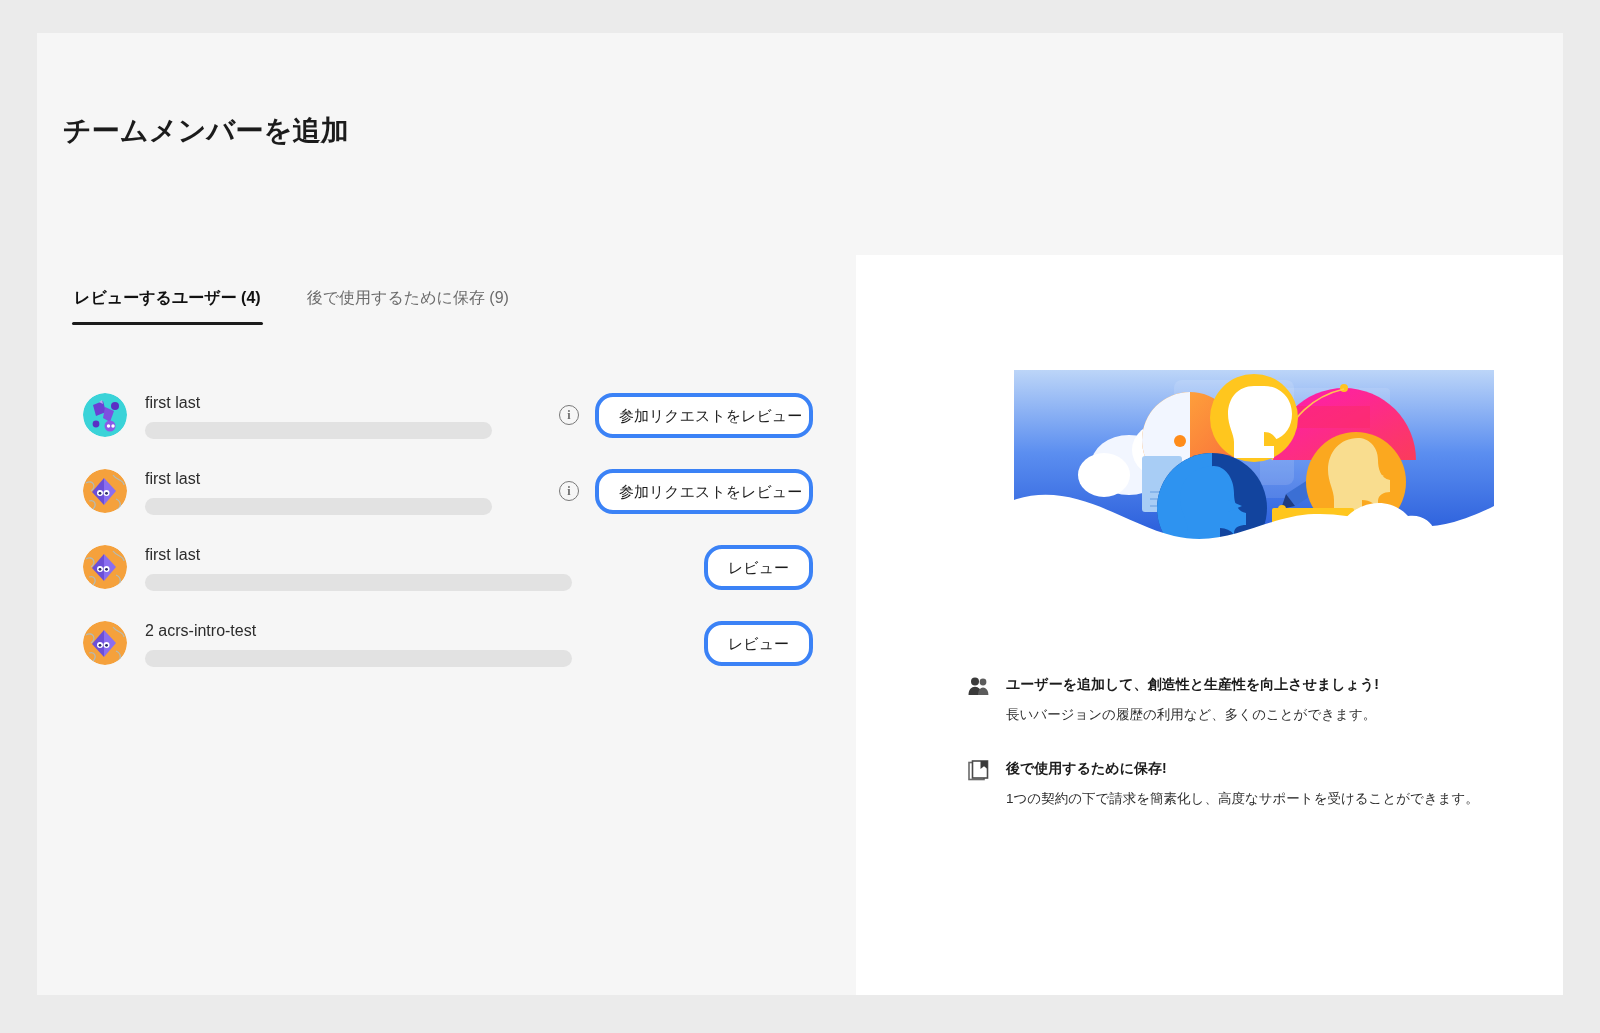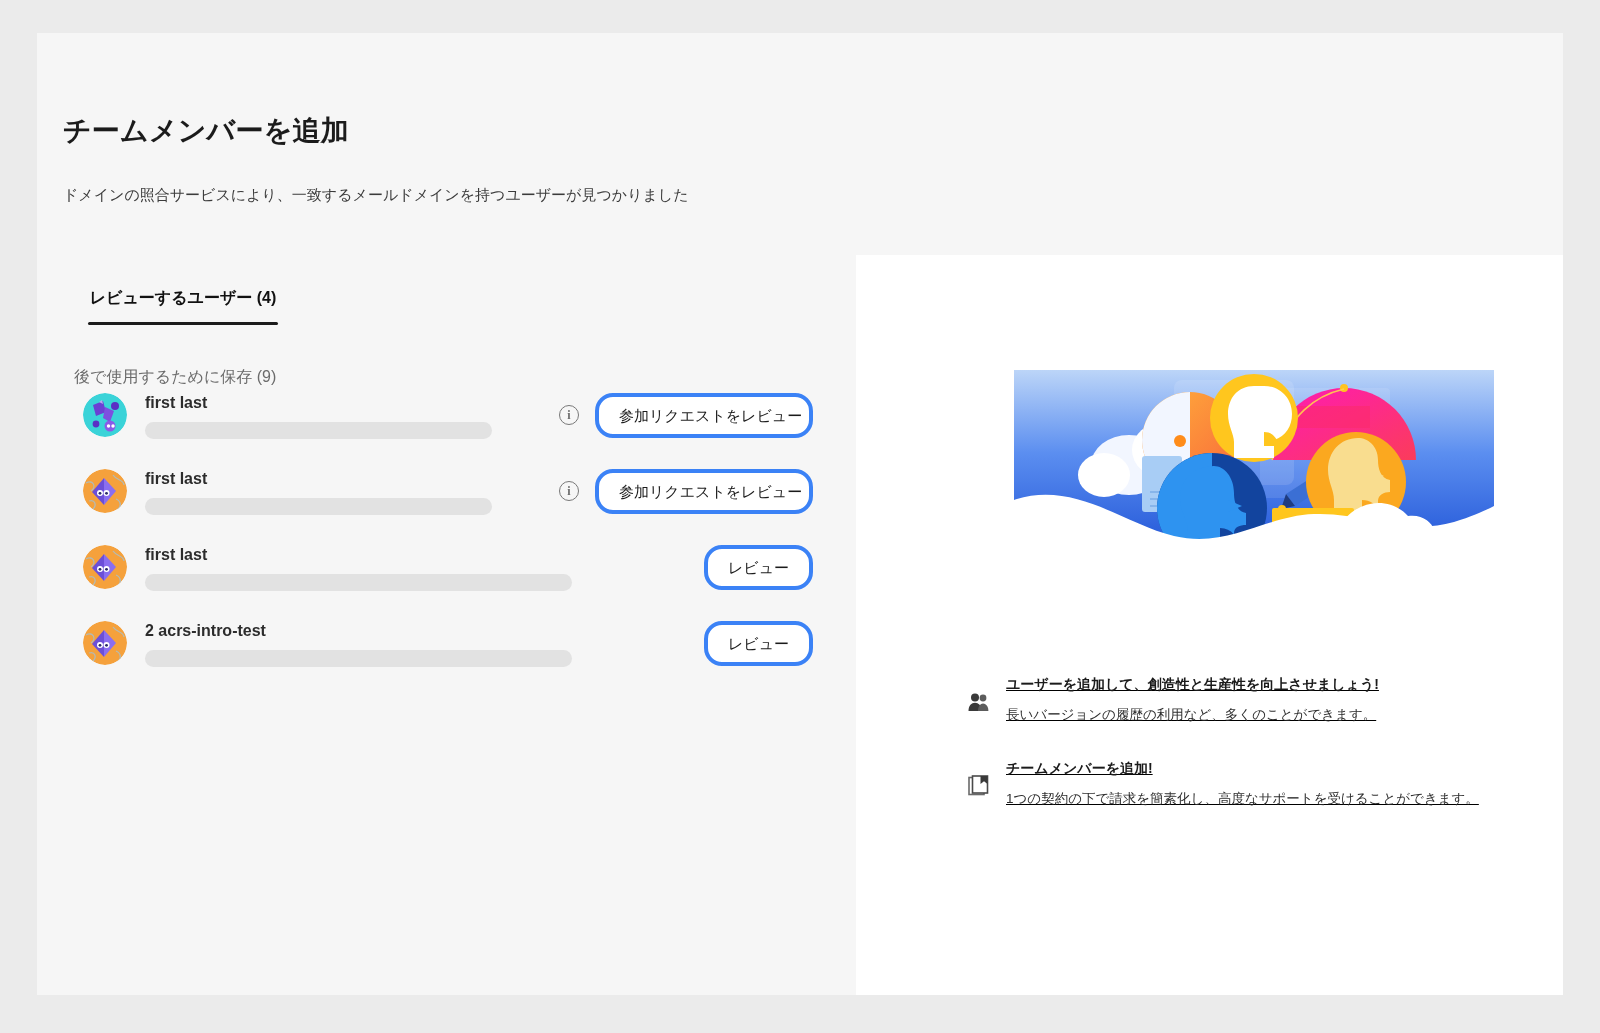--- a/index.html
+++ b/index.html
@@ -62,21 +62,20 @@
     background: #f6f6f6;
   }
 
   .tabs {
     position: absolute;
     left: 35px;
     top: 33px;
     display: flex;
     align-items: flex-end;
     gap: 42px;
-    flex-direction: column;
   }
   .tab {
     position: relative;
     padding: 0 2px 16px 2px;
     font-size: 16px;
     color: #6b6b6b;
     cursor: pointer;
     white-space: nowrap;
     font-weight: 400;
   }
@@ -115,21 +114,20 @@
     border-radius: 50%;
     overflow: hidden;
     margin-right: 18px;
   }
   .avatar svg { display: block; width: 44px; height: 44px; }
 
   .user-info {
     flex: 1 1 auto;
     min-width: 0;
     padding-top: 2px;
-    font-weight: bold;
   }
   .user-name {
     font-size: 16px;
     color: #2c2c2c;
     line-height: 1.2;
     white-space: nowrap;
   }
   .redacted {
     margin-top: 10px;
     height: 17px;
@@ -198,23 +196,22 @@
   .illustration svg { display: block; width: 480px; height: 185px; }
 
   .benefits {
     position: absolute;
     left: 112px;
     top: 420px;
     width: 560px;
   }
   .benefit {
     display: flex;
-    align-items: center;
+    align-items: flex-start;
     margin-bottom: 30px;
-    text-decoration: underline;
   }
   .benefit-icon {
     flex: 0 0 auto;
     width: 26px;
     margin-right: 12px;
     padding-top: 1px;
     color: #3a3a3a;
   }
   .benefit-icon svg { display: block; }
   .benefit-body { flex: 1 1 auto; }
@@ -232,21 +229,20 @@
   }
 </style>
 </head>
 <body>
 
 <div class="page">
   <div class="card">
 
     <div class="header">
       <h1 class="page-title">チームメンバーを追加</h1>
-      <p class="page-subtitle">ドメインの照合サービスにより、一致するメールドメインを持つユーザーが見つかりました</p>
     </div>
 
     <div class="left-col">
 
       <div class="tabs">
         <div class="tab active">レビューするユーザー (4)</div>
         <div class="tab">後で使用するために保存 (9)</div>
       </div>
 
       <div class="user-list">
@@ -458,21 +454,21 @@
 
         <div class="benefit">
           <div class="benefit-icon">
             <svg width="22" height="22" viewBox="0 0 22 22" xmlns="http://www.w3.org/2000/svg">
               <rect x="1" y="2.5" width="15" height="17" fill="none" stroke="#6a6a6a" stroke-width="1.6"></rect>
               <rect x="4.5" y="1" width="15" height="17" fill="#ffffff" stroke="#4a4a4a" stroke-width="1.6"></rect>
               <path d="M12.5 1 L19.5 1 L19.5 9 L16 6.2 L12.5 9 Z" fill="#3a3a3a"></path>
             </svg>
           </div>
           <div class="benefit-body">
-            <div class="benefit-title">チームメンバーを追加!</div>
+            <div class="benefit-title">後で使用するために保存!</div>
             <div class="benefit-line">1つの契約の下で請求を簡素化し、高度なサポートを受けることができます。</div>
           </div>
         </div>
 
       </div>
     </div>
 
   </div>
 </div>
 

